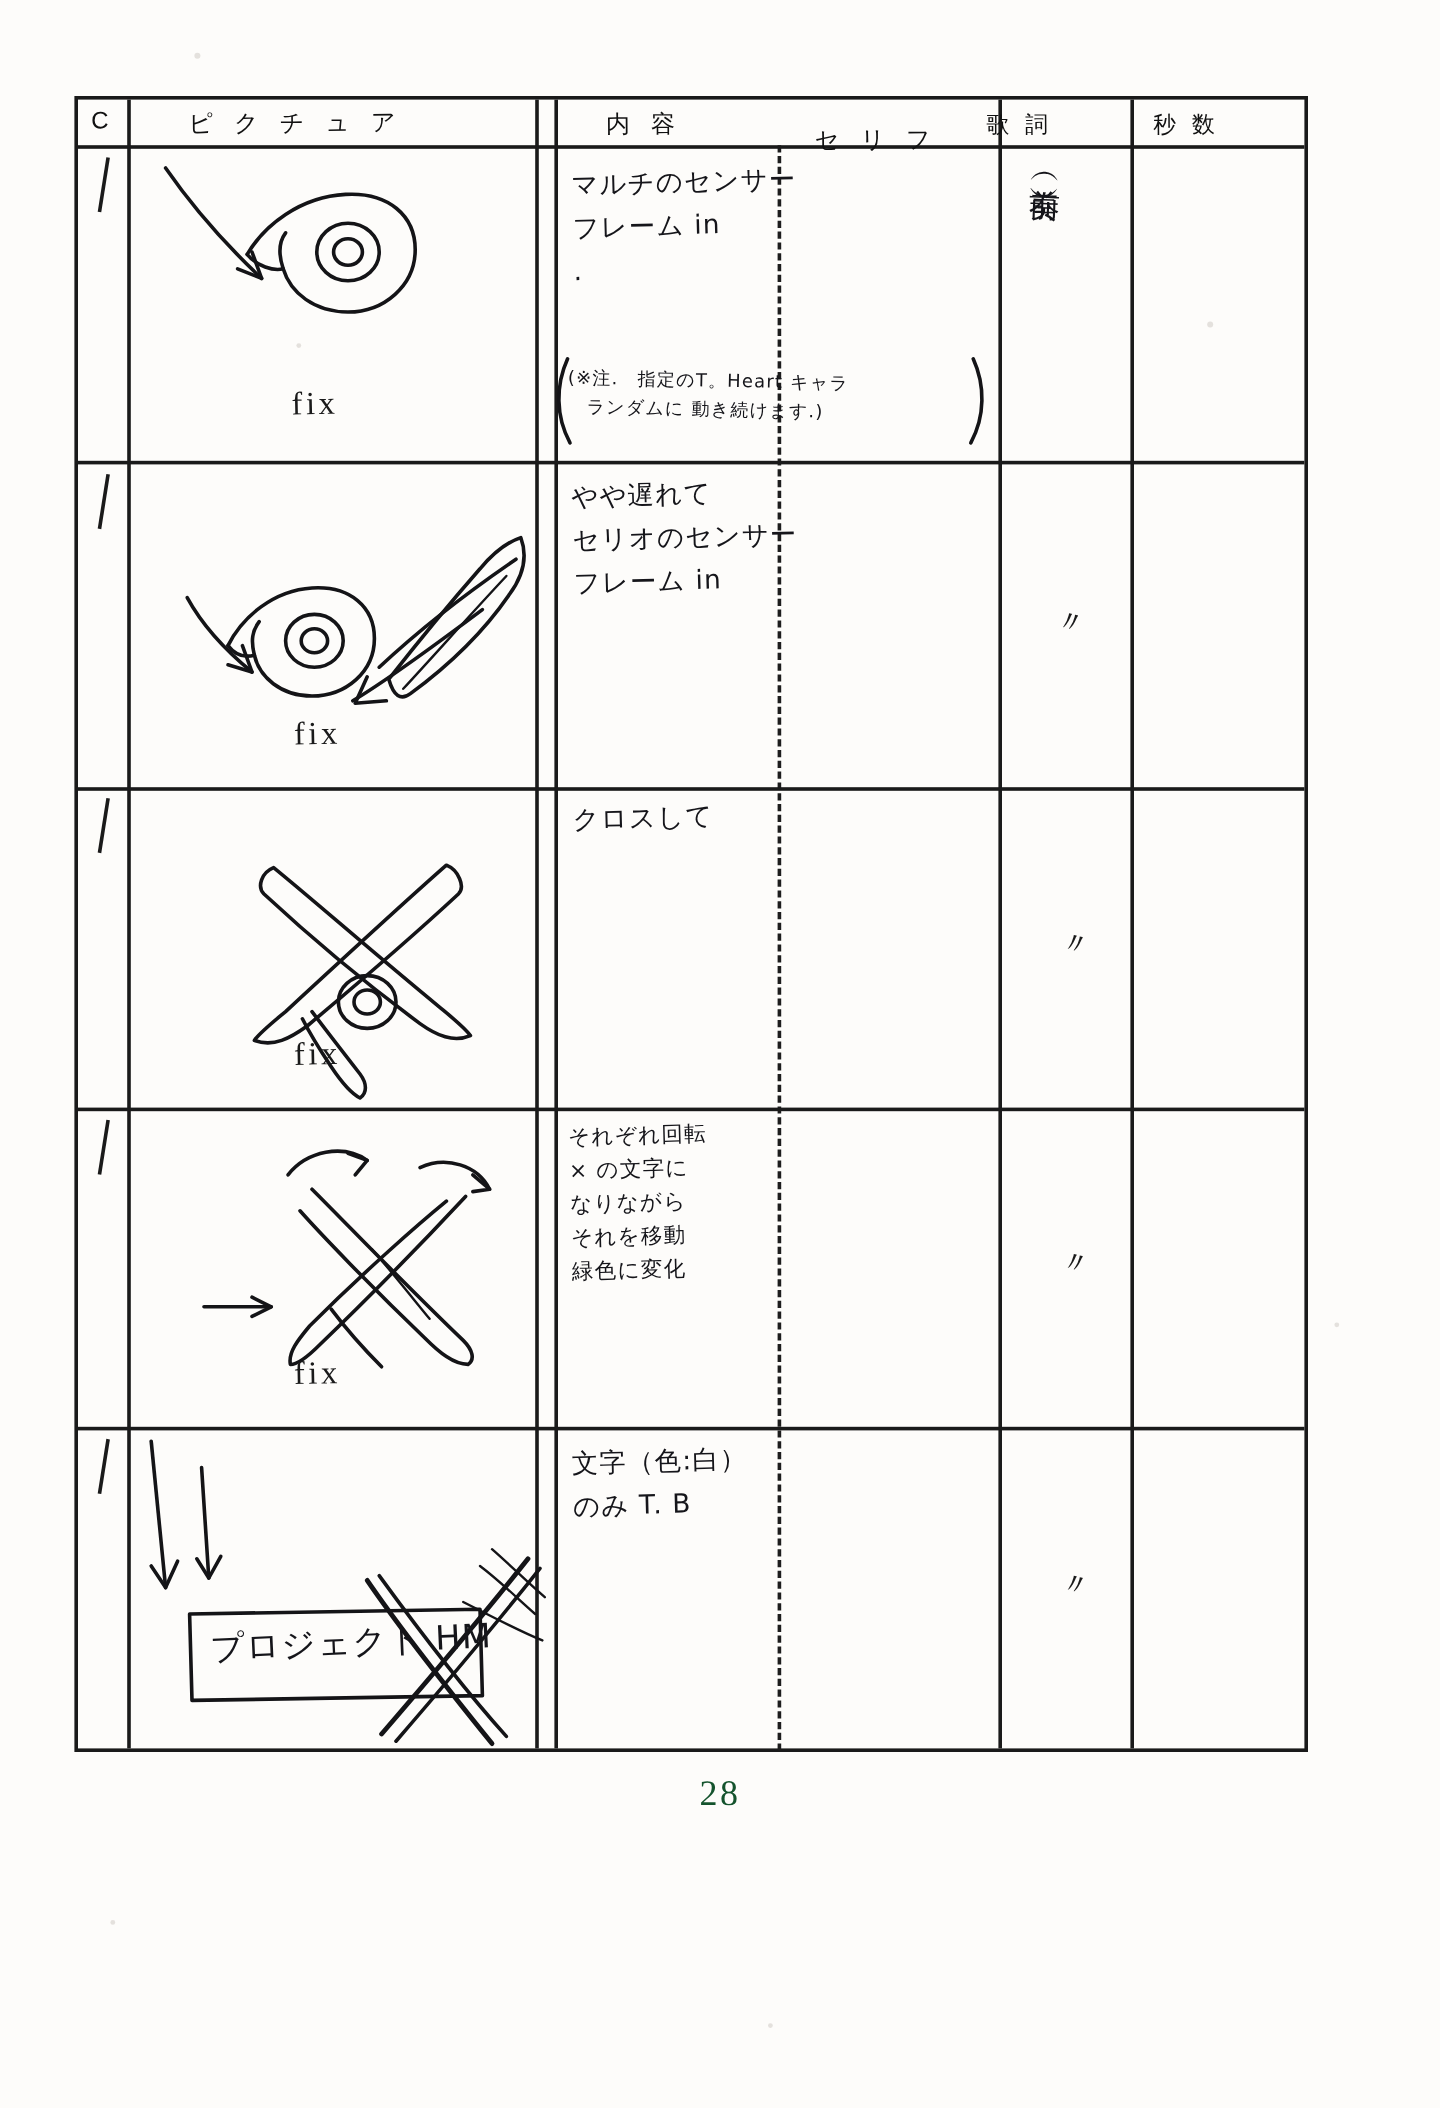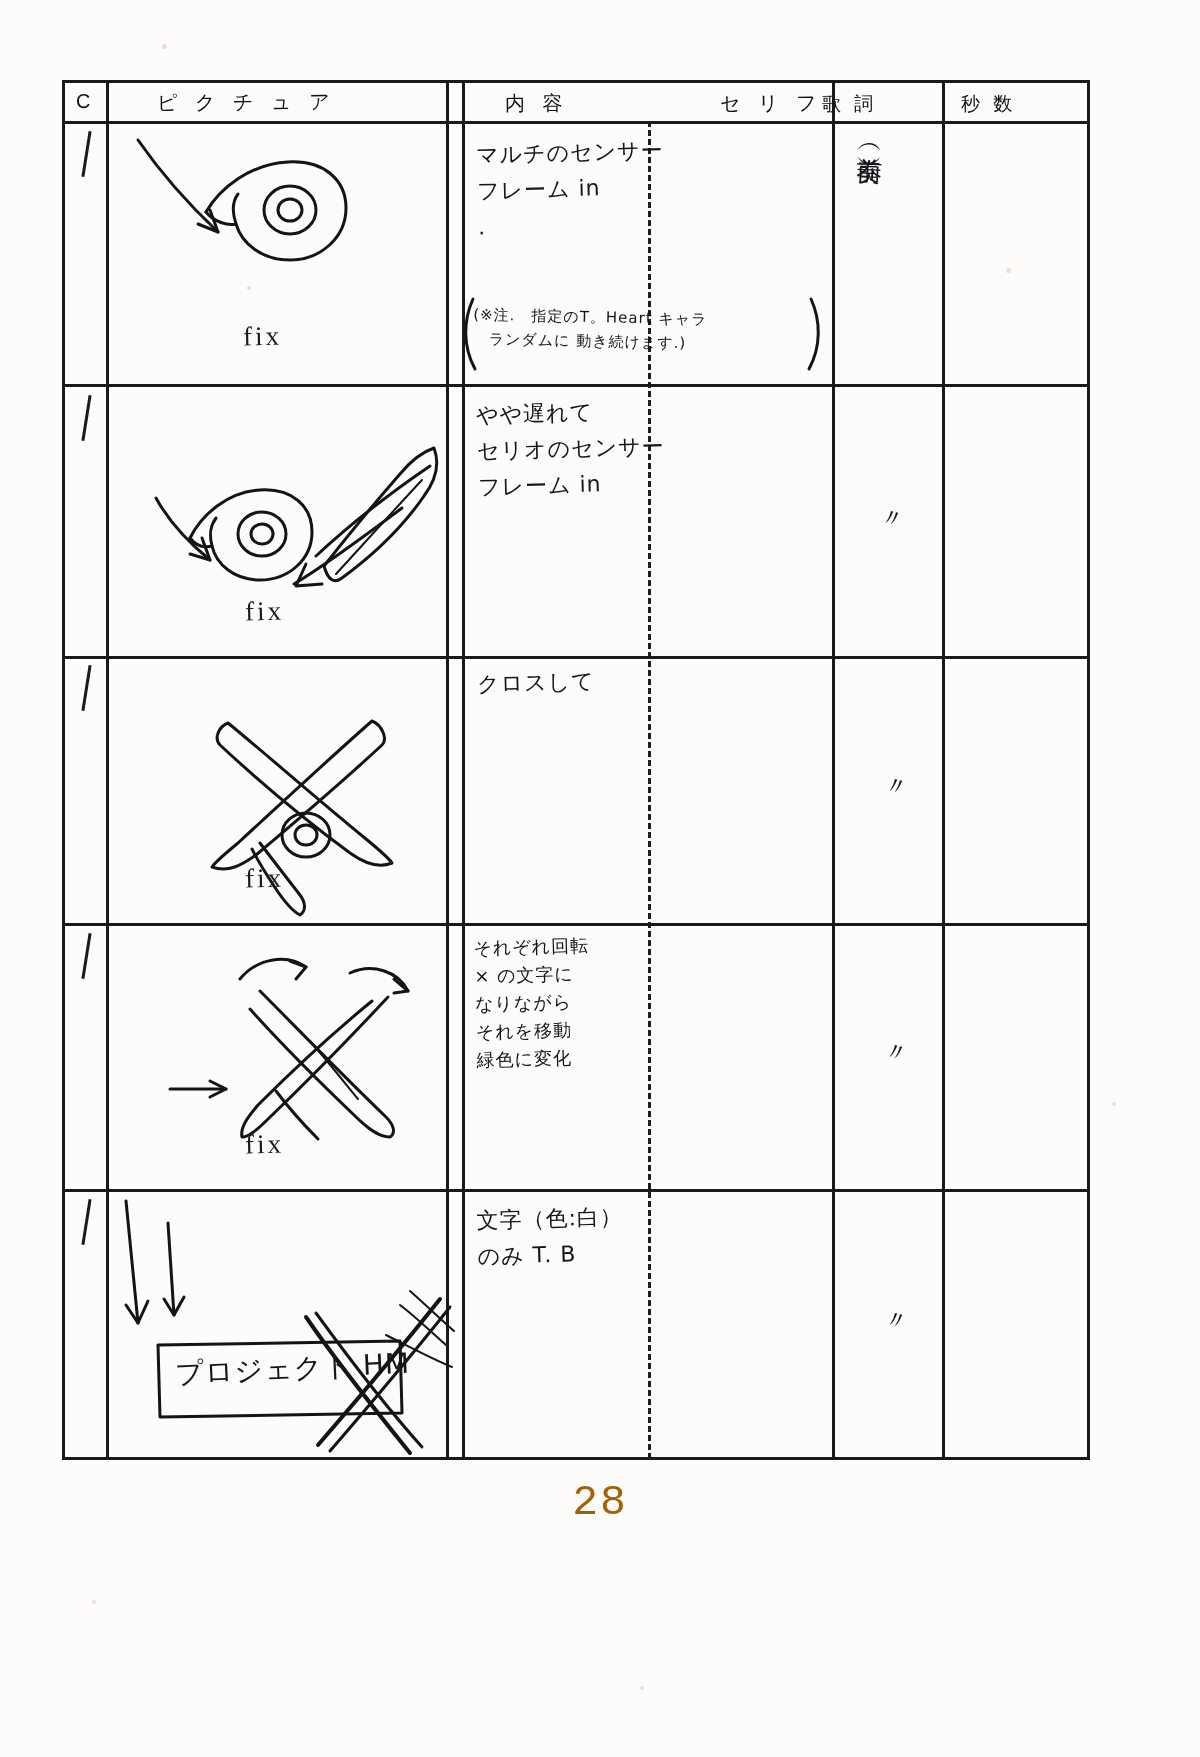--- a/index.html
+++ b/index.html
@@ -109,23 +109,23 @@
     background: #1a1a1a;
     transform: rotate(9deg);
   }
 
   .pagenum {
     position: absolute;
     left: 0;
     right: 0;
     top: 1478px;
     text-align: center;
-    font-family: Liberation Mono, monospace;
-    font-size: 43px;
-    color: #a16207;
+    font-family: Liberation Serif, serif;
+    font-size: 30px;
+    color: #14532d;
     letter-spacing: 2px;
   }
 
   
   .vertical {
     position: absolute;
     writing-mode: vertical-rl;
     font-family: "DejaVu Sans", sans-serif;
     font-size: 26px;
     color: #15151a;
@@ -169,21 +169,21 @@
 
     <div class="hline" style="top:38px;"></div>
     <div class="hline" style="top:301px;"></div>
     <div class="hline" style="top:573px;"></div>
     <div class="hline" style="top:840px;"></div>
     <div class="hline" style="top:1106px;"></div>
 
     <div class="hdr" style="left:11px;top:7px;">C</div>
     <div class="hdr" style="left:92px;top:6px;">ピ ク チ ュ ア</div>
     <div class="hdr" style="left:440px;top:7px;">内   容</div>
-    <div class="hdr" style="left:614px;top:7px;margin-left:41px;">セ リ フ</div>
+    <div class="hdr" style="left:614px;top:20px;">セ リ フ</div>
     <div class="hdr small" style="left:757px;top:8px;">歌 詞</div>
     <div class="hdr small" style="left:896px;top:8px;">秒 数</div>
 
     <div class="cutmark" style="left:20px;top:48px;"></div>
 
     <svg class="sk" style="left:45px;top:45px;" width="340" height="250" viewBox="0 0 340 250">
       <path d="M28 12 C46 38 74 72 108 104" stroke-width="3"></path>
       <path d="M108 104 L88 96 M108 104 L100 82" stroke-width="3"></path>
       <path d="M96 84 C110 60 140 36 178 34 C214 32 236 52 236 80 C236 110 210 132 180 132 C152 132 132 116 126 96 C122 84 122 74 128 66" stroke-width="3"></path>
       <path d="M126 96 C118 98 104 94 96 84" stroke-width="3"></path>

